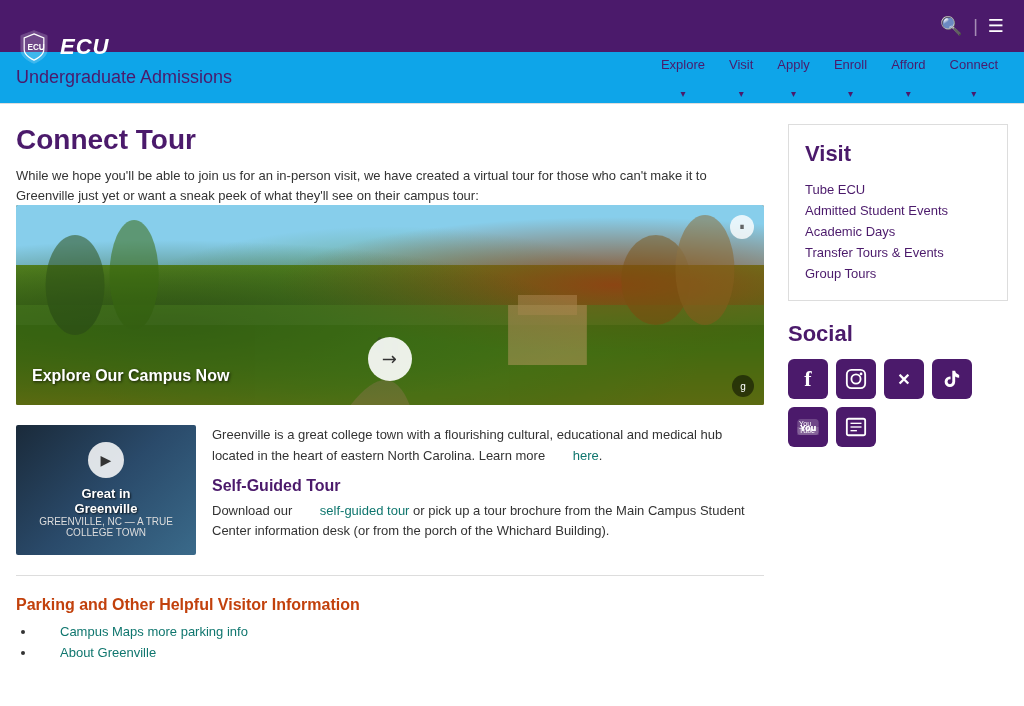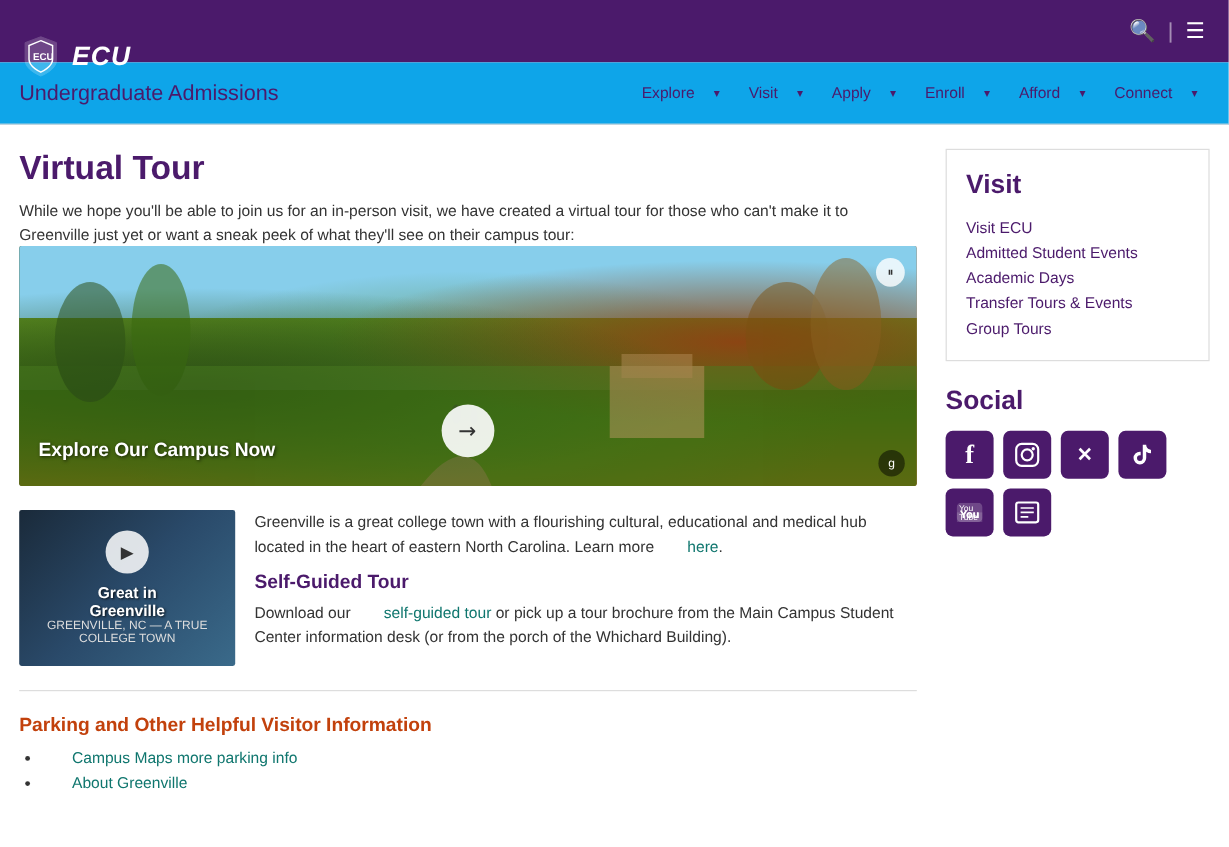--- a/index.html
+++ b/index.html
@@ -69,20 +69,21 @@
     }
     .nav-item {
       color: #4b1a6b;
       font-size: 13px;
       padding: 6px 10px;
       cursor: pointer;
       display: flex;
       align-items: center;
       gap: 16px;
       text-decoration: none;
+      flex-direction: column;
     }
     .nav-arrow { font-size: 10px; }
 
     
     .main-container {
       display: flex;
       max-width: 1024px;
       margin: 0 auto;
       padding: 20px 16px;
       gap: 24px;
@@ -365,21 +366,21 @@
       <span>Connect</span>
       <span class="nav-arrow">▾</span>
     </a>
   </div>
 </nav>
 
 <div class="main-container">
 
   <div class="content-area">
 
-    <h1 class="page-title">Virtual Tour</h1>
+    <h1 class="page-title">Connect Tour</h1>
     <p class="page-intro">While we hope you'll be able to join us for an in-person visit, we have created a virtual tour for those who can't make it to Greenville just yet or want a sneak peek of what they'll see on their campus tour:</p>
 
     <div class="virtual-tour-img">
       <div class="vt-bg"></div>
 
       <svg style="position:absolute;inset:0;width:100%;height:100%;opacity:0.6;" viewBox="0 0 760 200" preserveAspectRatio="none">
         <rect x="0" y="100" width="760" height="100" fill="#4a7c20" opacity="0.8"></rect>
         <rect x="0" y="120" width="760" height="80" fill="#3a6a10" opacity="0.9"></rect>
 
         <ellipse cx="60" cy="80" rx="30" ry="50" fill="#2d5016" opacity="0.9"></ellipse>
@@ -439,21 +440,21 @@
         </li>
       </ul>
     </div>
 
   </div>
 
   <aside class="sidebar">
 
     <div class="sidebar-visit-box">
       <div class="sidebar-section-title">Visit</div>
-      <a class="sidebar-link">Visit ECU</a>
+      <a class="sidebar-link">Tube ECU</a>
       <a class="sidebar-link">Admitted Student Events</a>
       <a class="sidebar-link">Academic Days</a>
       <a class="sidebar-link">Transfer Tours &amp; Events</a>
       <a class="sidebar-link">Group Tours</a>
     </div>
 
     <div>
       <div class="sidebar-social-title">Social</div>
       <div class="social-icons-row">
         <a class="social-icon" style="font-weight:bold; font-size:22px; font-family:serif;">f</a>

